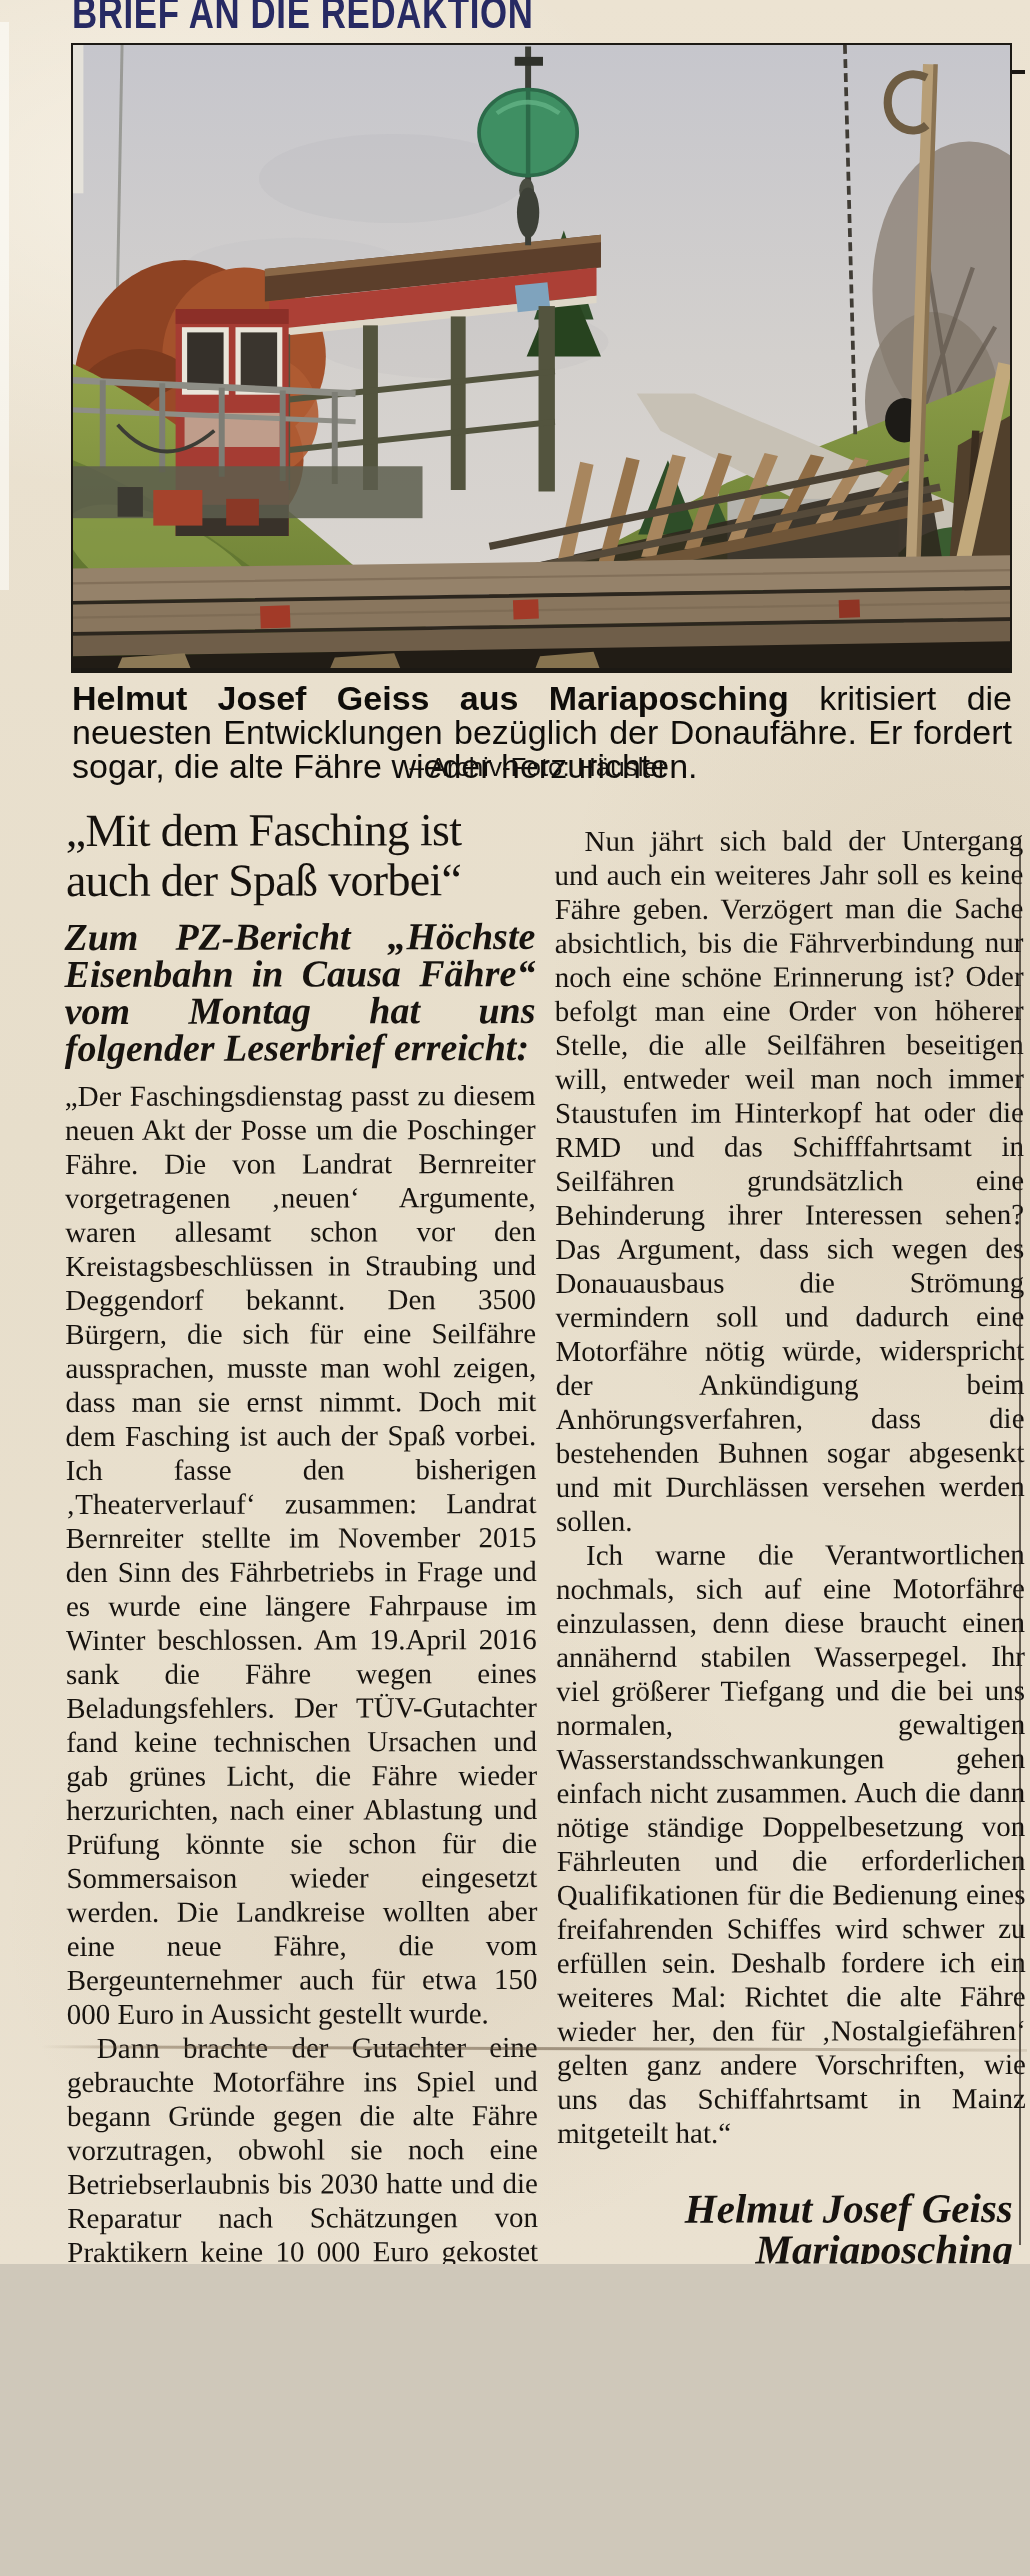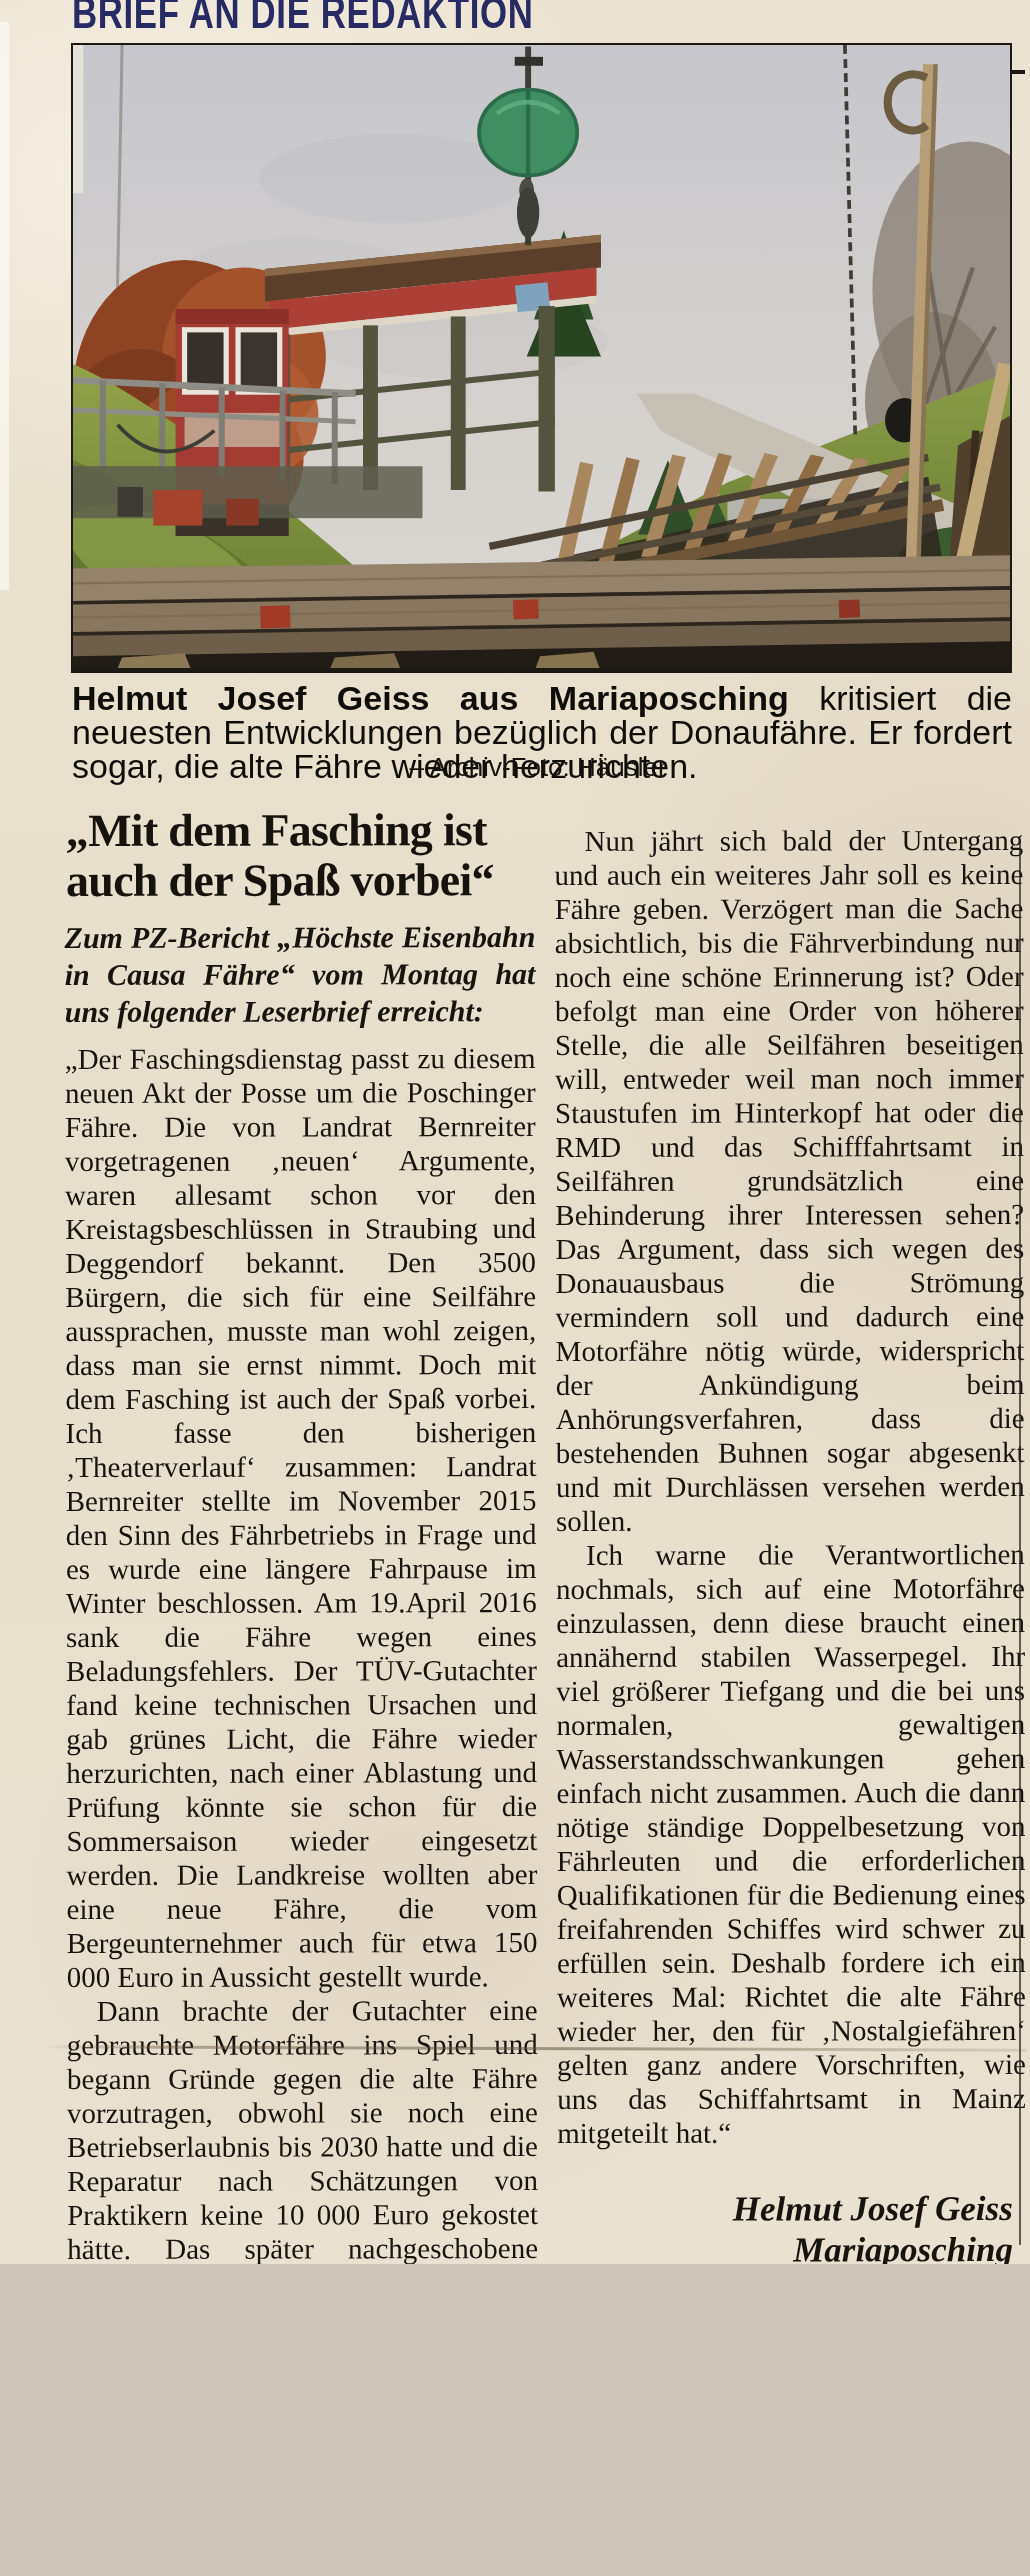--- a/index.html
+++ b/index.html
@@ -42,35 +42,35 @@
     font-size:26px; color:#14110e;
   }
   .article{
     position:absolute; left:66px; top:805px; width:959px;
     display:flex; gap:19.4px; transform:rotate(-.12deg);
   }
   .col-left{width:471px;}
   .col-right{width:469px;}
   h1{
     margin:0 1.5px 13.4px 1.5px; font-size:46px; line-height:50px;
-    font-weight:700; letter-spacing:-0.7px; color:#16120e;
+    font-weight:400; letter-spacing:-0.7px; color:#16120e;
   }
   .lead{
     margin:0 0 12px 0; font-style:italic; font-weight:600;
-    font-size:30px; line-height:37px; text-align:justify;
+    font-size:38px; line-height:37px; text-align:justify;
   }
   .body-p{
     margin:0; font-size:29px; line-height:34px; text-align:justify;
     hyphens:auto; -webkit-hyphens:auto; overflow-wrap:break-word;
   }
   .indent{text-indent:30px;}
   .first-right{padding-top:19.4px;}
   .signature{
     margin-top:39px; padding-right:13.4px; text-align:right;
-    font-style:italic; font-weight:700; font-size:35px; line-height:41px;
+    font-style:italic; font-weight:700; font-size:41px; line-height:41px;
   }
   .clip-rule{
     margin-top:22.4px; width:100%; height:3.7px; background:#15120e;
     transform:rotate(-.35deg);
   }
   .edge-line{
     position:absolute; left:1019px; top:840px; width:2.2px; height:1405px;
     background:rgba(45,38,30,.72);
   }
   .edge-strip-left{

